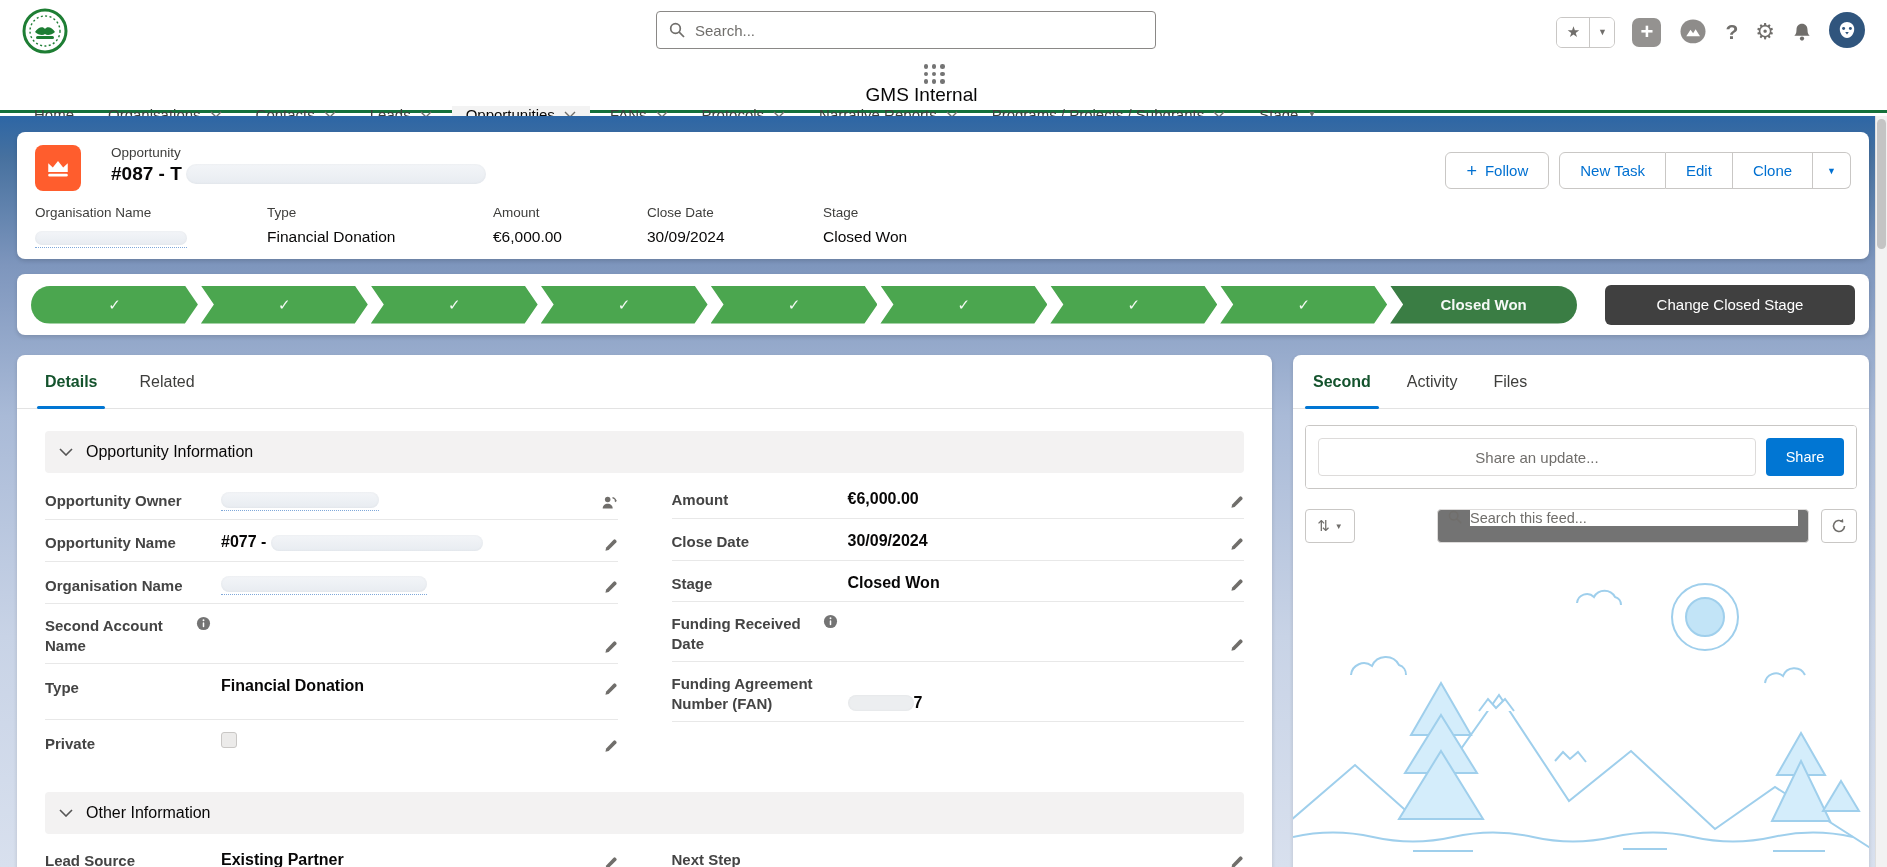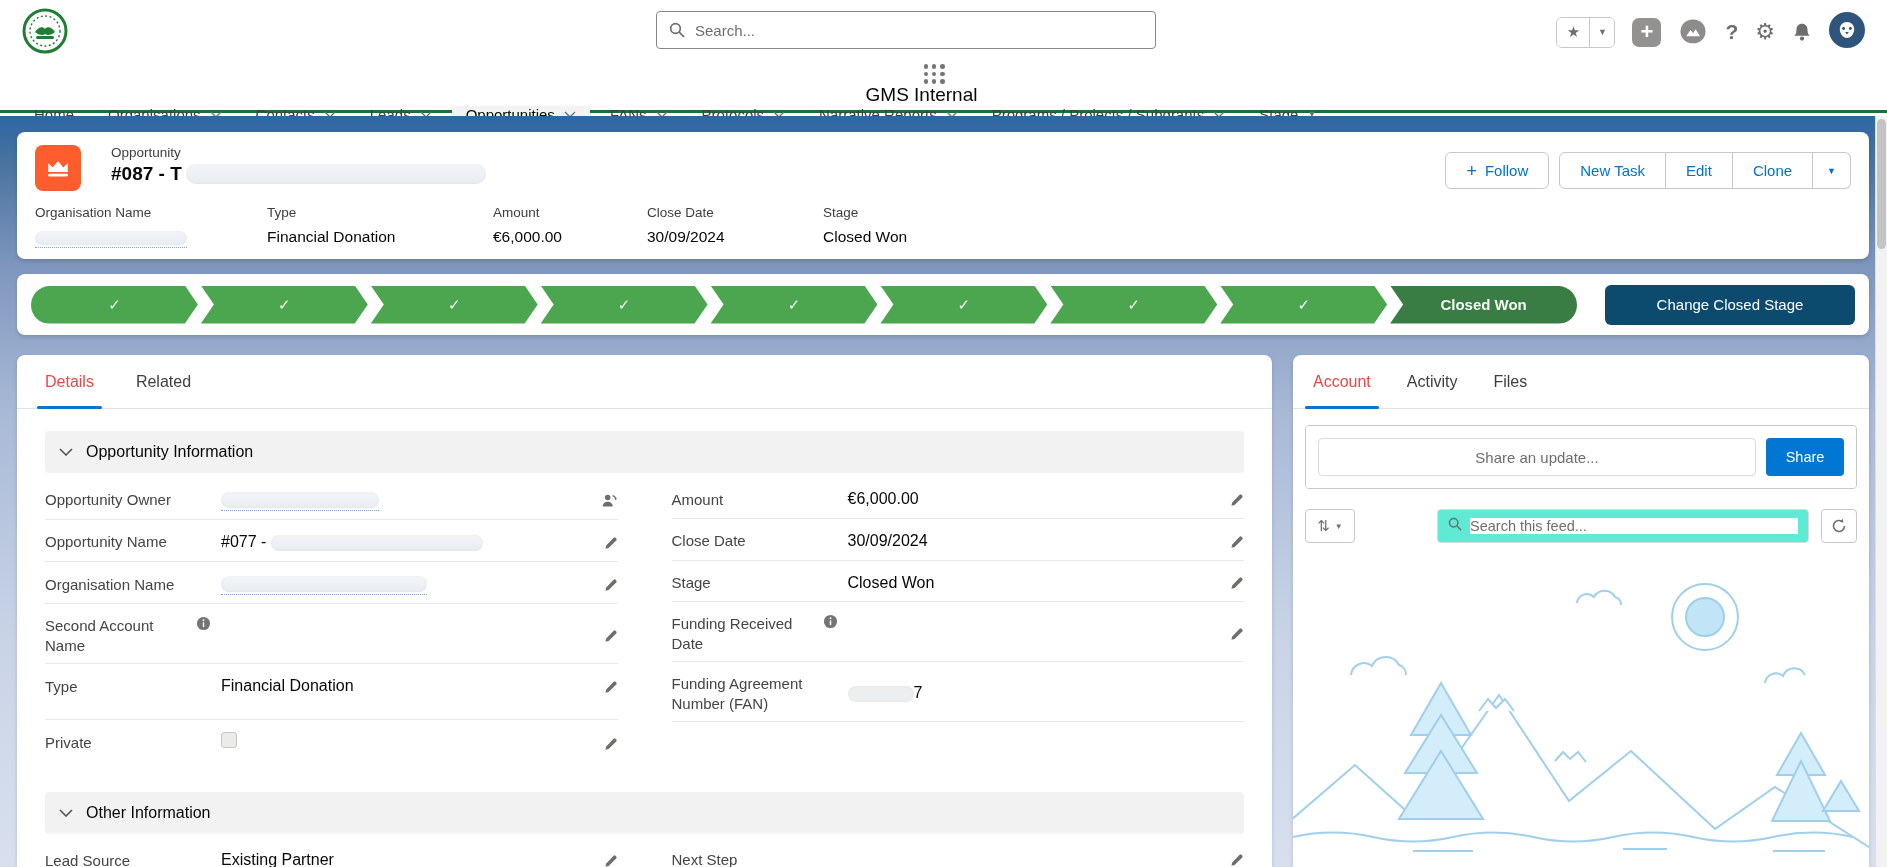--- a/index.html
+++ b/index.html
@@ -69,38 +69,38 @@
   
   .path-card { left:17px; top:158px; width:1852px; height:61px; display:flex; align-items:center; padding:0 14px; }
   .path { flex:1; height:38px; display:flex; margin-right:28px; }
   .path-step { flex:1; margin-right:3px; background:#4BA64F; display:flex; align-items:center; justify-content:center;
     color:rgba(255,255,255,.95); font-size:15px; cursor:pointer;
     clip-path:polygon(0 0, calc(100% - 13px) 0, 100% 50%, calc(100% - 13px) 100%, 0 100%, 13px 50%); }
   .path-step:first-child { border-radius:19px 0 0 19px;
     clip-path:polygon(0 0, calc(100% - 13px) 0, 100% 50%, calc(100% - 13px) 100%, 0 100%); }
   .path-step.current { flex:1.12; margin-right:0; background:#3A7D44; border-radius:0 19px 19px 0; font-weight:bold;
     clip-path:polygon(0 0, 100% 0, 100% 100%, 0 100%, 13px 50%); }
-  .change-stage-btn { width:250px; height:40px; background:#0c4a6e; color:#fff; border:none; border-radius:6px;
+  .change-stage-btn { width:250px; height:40px; background:#404040; color:#fff; border:none; border-radius:6px;
     font-size:15px; cursor:pointer; font-family:inherit; }
 
   
   .detail-card { left:17px; top:239px; width:1255px; height:520px; overflow:hidden; }
   .chatter-card { left:1293px; top:239px; width:576px; height:520px; overflow:hidden; }
   .tabs-row { height:54px; display:flex; align-items:stretch; border-bottom:1px solid #e3e3e3; gap:42px; }
   .detail-card .tabs-row { padding:0 28px; }
   .chatter-card .tabs-row { padding:0 20px; gap:36px; }
   .tab { display:flex; align-items:center; font-size:16px; color:#3e3e3c; position:relative; cursor:pointer; }
-  .tab.active { font-weight:normal; color:#ef4444; }
+  .tab.active { font-weight:bold; color:#14532d; }
   .tab.active::after { content:""; position:absolute; left:-8px; right:-8px; bottom:-1px; height:3px; background:#0176d3; border-radius:2px; }
 
   .section-header { margin:22px 28px 0; background:#f3f2f2; border-radius:4px; height:42px;
     display:flex; align-items:center; gap:13px; padding:0 14px; font-size:16px; color:#080707; cursor:pointer; }
 
   .field-grid { display:grid; grid-template-columns:1fr 1fr; column-gap:54px; margin:4px 28px 0; }
-  .frow { display:flex; align-items:center; padding:12px 0 8px; border-bottom:1px solid #e8e8e8; }
+  .frow { display:flex; align-items:flex-end; padding:12px 0 8px; border-bottom:1px solid #e8e8e8;font-weight:bold; }
   .frow.noline { border-bottom:none; }
   .flabel { width:176px; flex:none; font-size:15px; color:#444; line-height:1.3; display:flex; align-items:flex-start; padding-right:10px; }
   .flabel .ltext { flex:1; }
   .fvalue { flex:1; font-size:16px; color:#080707; line-height:1.3; min-height:20px; }
   .edit-btn { flex:none; width:24px; display:flex; justify-content:flex-end; cursor:pointer; padding-top:2px; }
   .checkbox { width:16px; height:16px; border:1px solid #c9c7c5; background:#ecebea; border-radius:3px; display:inline-block; cursor:pointer; }
 
   
   .publisher { margin:16px 12px 0; border:1px solid #c9c7c5; border-radius:4px; overflow:hidden; }
   .pub-tabs { background:#f3f2f2; border-bottom:1px solid #c9c7c5; height:40px; display:flex; }
@@ -113,21 +113,21 @@
     text-align:center; outline:none; font-family:inherit; }
   .share-input::placeholder { color:#706e6b; }
   .share-btn { width:78px; height:38px; background:#0176d3; color:#fff; border:none; border-radius:4px; font-size:14.5px; cursor:pointer; font-family:inherit; }
 
   .feed-controls { margin:20px 12px 0; display:flex; align-items:center; }
   .sort-btn { width:50px; height:34px; border:1px solid #c9c7c5; border-radius:4px; background:#fff;
     display:flex; align-items:center; justify-content:center; gap:5px; color:#706e6b; cursor:pointer; }
   .sort-btn .arrows { font-size:15px; }
   .sort-btn .caret { font-size:8px; }
   .feed-search { margin-left:auto; width:372px; height:34px; border:1px solid #dddbda; border-radius:4px;
-    display:flex; align-items:center; gap:8px; padding:0 10px; background:#5eead4; }
+    display:flex; align-items:flex-start; gap:8px; padding:0 10px; background:#737373; }
   .feed-search input { border:none; outline:none; width:100%; font-size:14.5px; color:#3e3e3c; font-family:inherit; }
   .feed-search input::placeholder { color:#706e6b; }
   .refresh-btn { margin-left:12px; width:36px; height:34px; border:1px solid #c9c7c5; border-radius:4px; background:#fff;
     display:flex; align-items:center; justify-content:center; cursor:pointer; }
   .illustration { margin-top:22px; width:100%; }
 
   
   .scrollbar { position:absolute; top:116px; right:0; bottom:0; width:12px; background:#f2f2f2; border-left:1px solid #dedede; }
   .scrollbar .thumb { position:absolute; top:3px; left:1px; width:9px; height:130px; background:#c4c4c4; border-radius:5px; }
 
@@ -555,21 +555,21 @@
                   <path d="M11.3 1.9a1.5 1.5 0 0 1 2.1 0l.7.7a1.5 1.5 0 0 1 0 2.1L6 12.8l-3.4.8.8-3.4z" fill="#706e6b"></path>
                 </svg>
               </span>
           </div>
         </div>
       </div>
     </section>
 
     <aside class="card chatter-card">
       <div class="tabs-row">
-        <span class="tab active">Account</span>
+        <span class="tab active">Second</span>
         <span class="tab">Activity</span>
         <span class="tab">Files</span>
       </div>
 
       <div class="publisher">
         <div class="pub-body">
           <input class="share-input" type="text" placeholder="Share an update..." style="">
           <button class="share-btn">Share</button>
         </div>
       </div>

